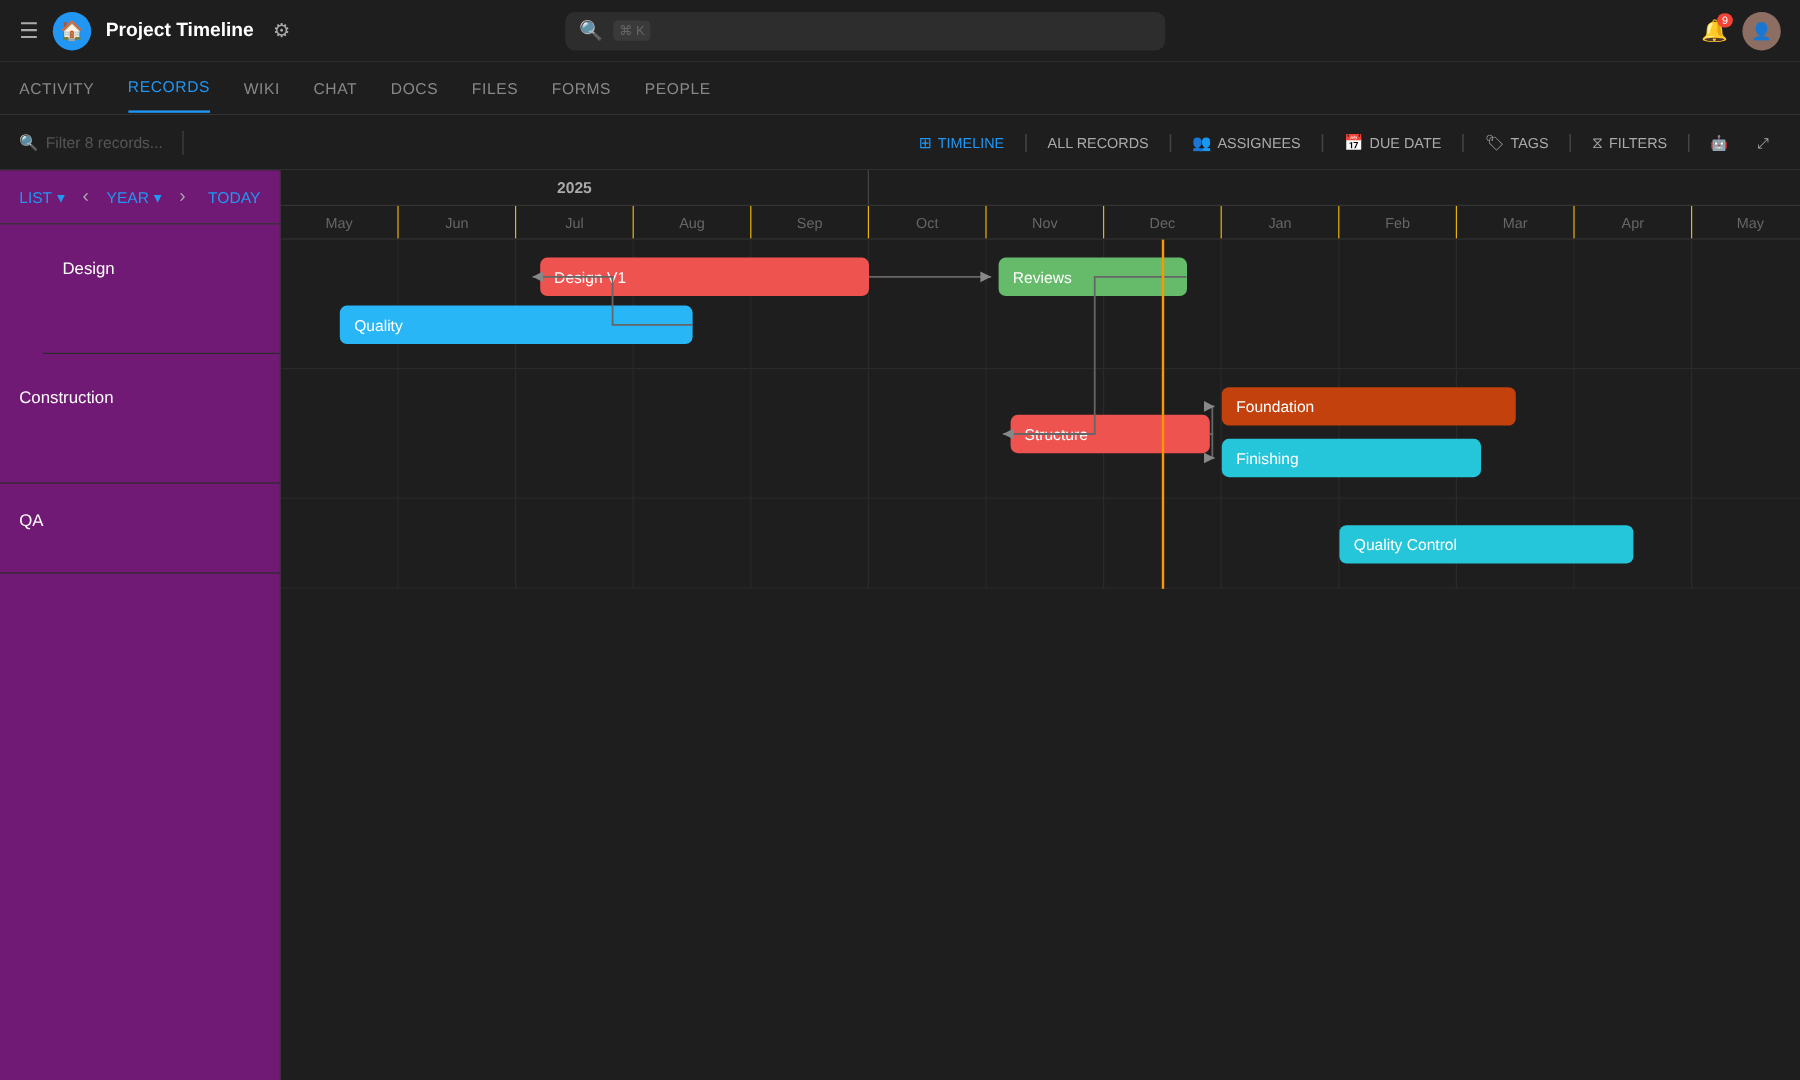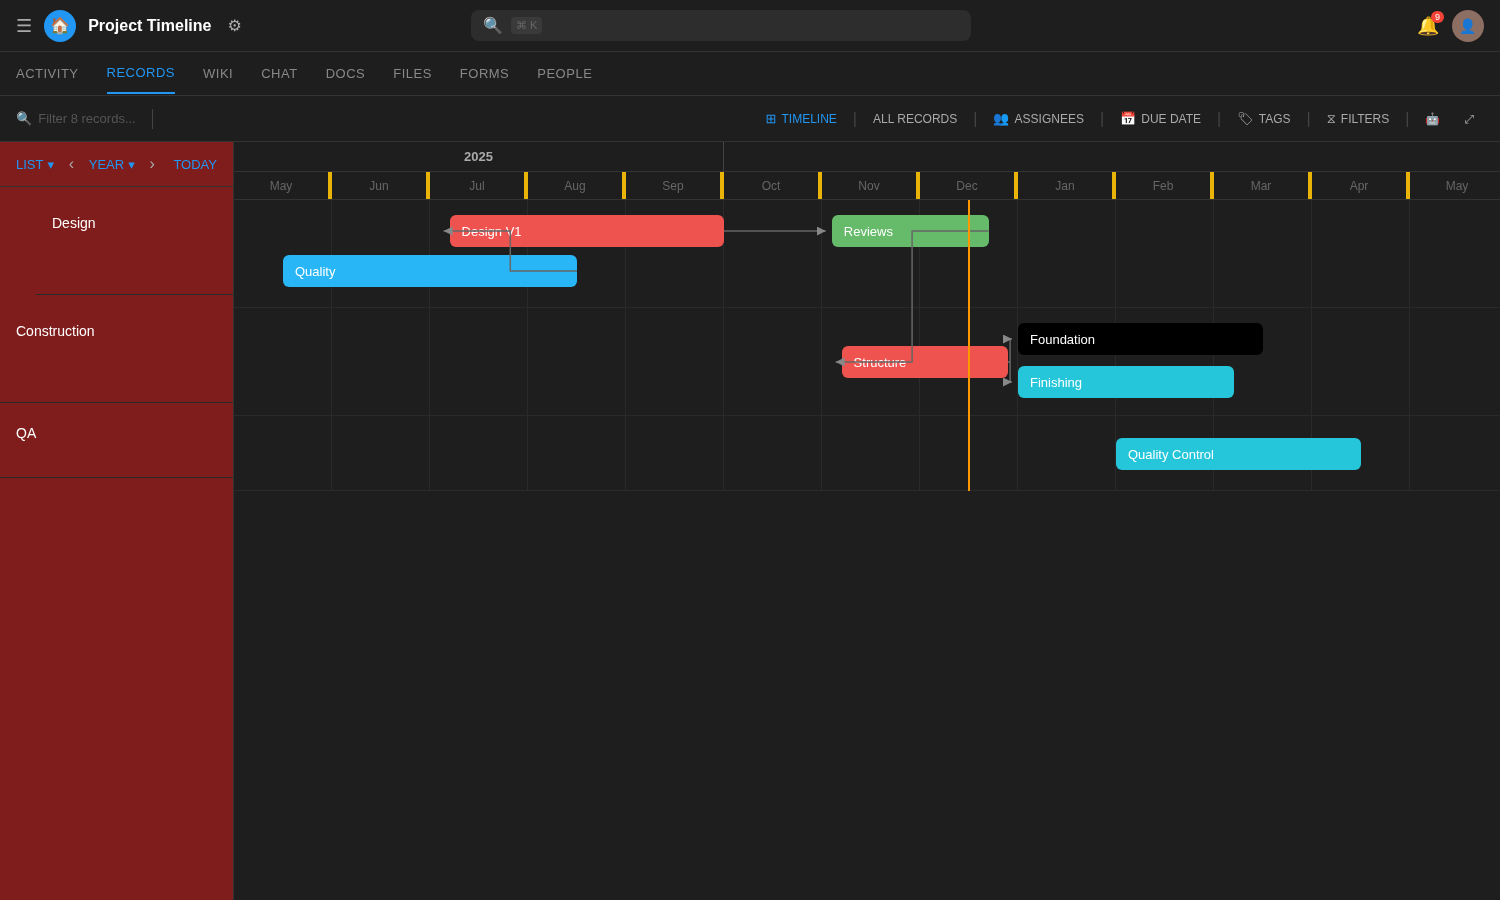--- a/index.html
+++ b/index.html
@@ -152,21 +152,21 @@
     
     .content {
       display: flex;
       height: calc(900px - 52px - 44px - 46px);
     }
 
     
     .sidebar {
       width: 234px;
       min-width: 234px;
-      background: #7f1d1d;
+      background: #701a75;
       border-right: 1px solid #333;
       overflow: hidden;
     }
     .view-controls {
       display: flex;
       align-items: center;
       padding: 10px 16px;
       border-bottom: 1px solid #333;
       gap: 8px;
     }
@@ -253,21 +253,21 @@
       display: flex;
       height: 28px;
       border-bottom: 1px solid #333;
     }
     .month-cell {
       display: flex;
       align-items: center;
       justify-content: center;
       font-size: 12px;
       color: #666;
-      border-right: 4px solid #eab308;
+      border-right: 1px solid #eab308;
       flex-shrink: 0;
     }
 
     
     .grid-row {
       display: flex;
       position: relative;
       border-bottom: 1px solid #2a2a2a;
     }
     .grid-cell {
@@ -501,21 +501,21 @@
             <div class="grid-cell" style="width: 98px; height: 75px; display: inline-block;"></div>
             <div class="grid-cell" style="width: 98px; height: 75px; display: inline-block;"></div>
             <div class="grid-cell" style="width: 98px; height: 75px; display: inline-block;"></div>
             <div class="grid-cell" style="width: 98px; height: 75px; display: inline-block;"></div>
           </div>
           <div class="today-line" style="left: 734px; top: 0px; height: 291px;"></div>
           <div class="task-bar" style="background: rgb(41, 182, 246); left: 49px; width: 294px; top: 55px;">Quality</div>
           <div class="task-bar" style="background: rgb(239, 83, 80); left: 215.6px; width: 274.4px; top: 15px;">Design V1</div>
           <div class="task-bar" style="background: rgb(102, 187, 106); left: 597.8px; width: 156.8px; top: 15px;">Reviews</div>
           <div class="task-bar" style="background: rgb(239, 83, 80); left: 607.6px; width: 166.6px; top: 146px;">Structure</div>
-          <div class="task-bar" style="background: #000000; left: 784px; width: 245px; top: 123px;">Foundation</div>
+          <div class="task-bar" style="background: #c2410c; left: 784px; width: 245px; top: 123px;">Foundation</div>
           <div class="task-bar" style="background: rgb(38, 198, 218); left: 784px; width: 215.6px; top: 166px;">Finishing</div>
           <div class="task-bar" style="background: rgb(38, 198, 218); left: 882px; width: 245px; top: 238px;">Quality Control</div>
           <div class="arrows-layer">
             <svg overflow="visible" style="width: 1274px; height: 291px; position: absolute; top: 0px; left: 0px;">
               <defs>
                 <marker id="arrowhead" markerWidth="8" markerHeight="8" refX="6" refY="3" orient="auto">
                   <polygon points="0 0, 6 3, 0 6" fill="#888"></polygon>
                 </marker>
               </defs>
               <path class="dep-path" d="M 343 71 L 276.3 71 L 276.3 31 L 209.60000000000002 31" marker-end="url(#arrowhead)"></path>

